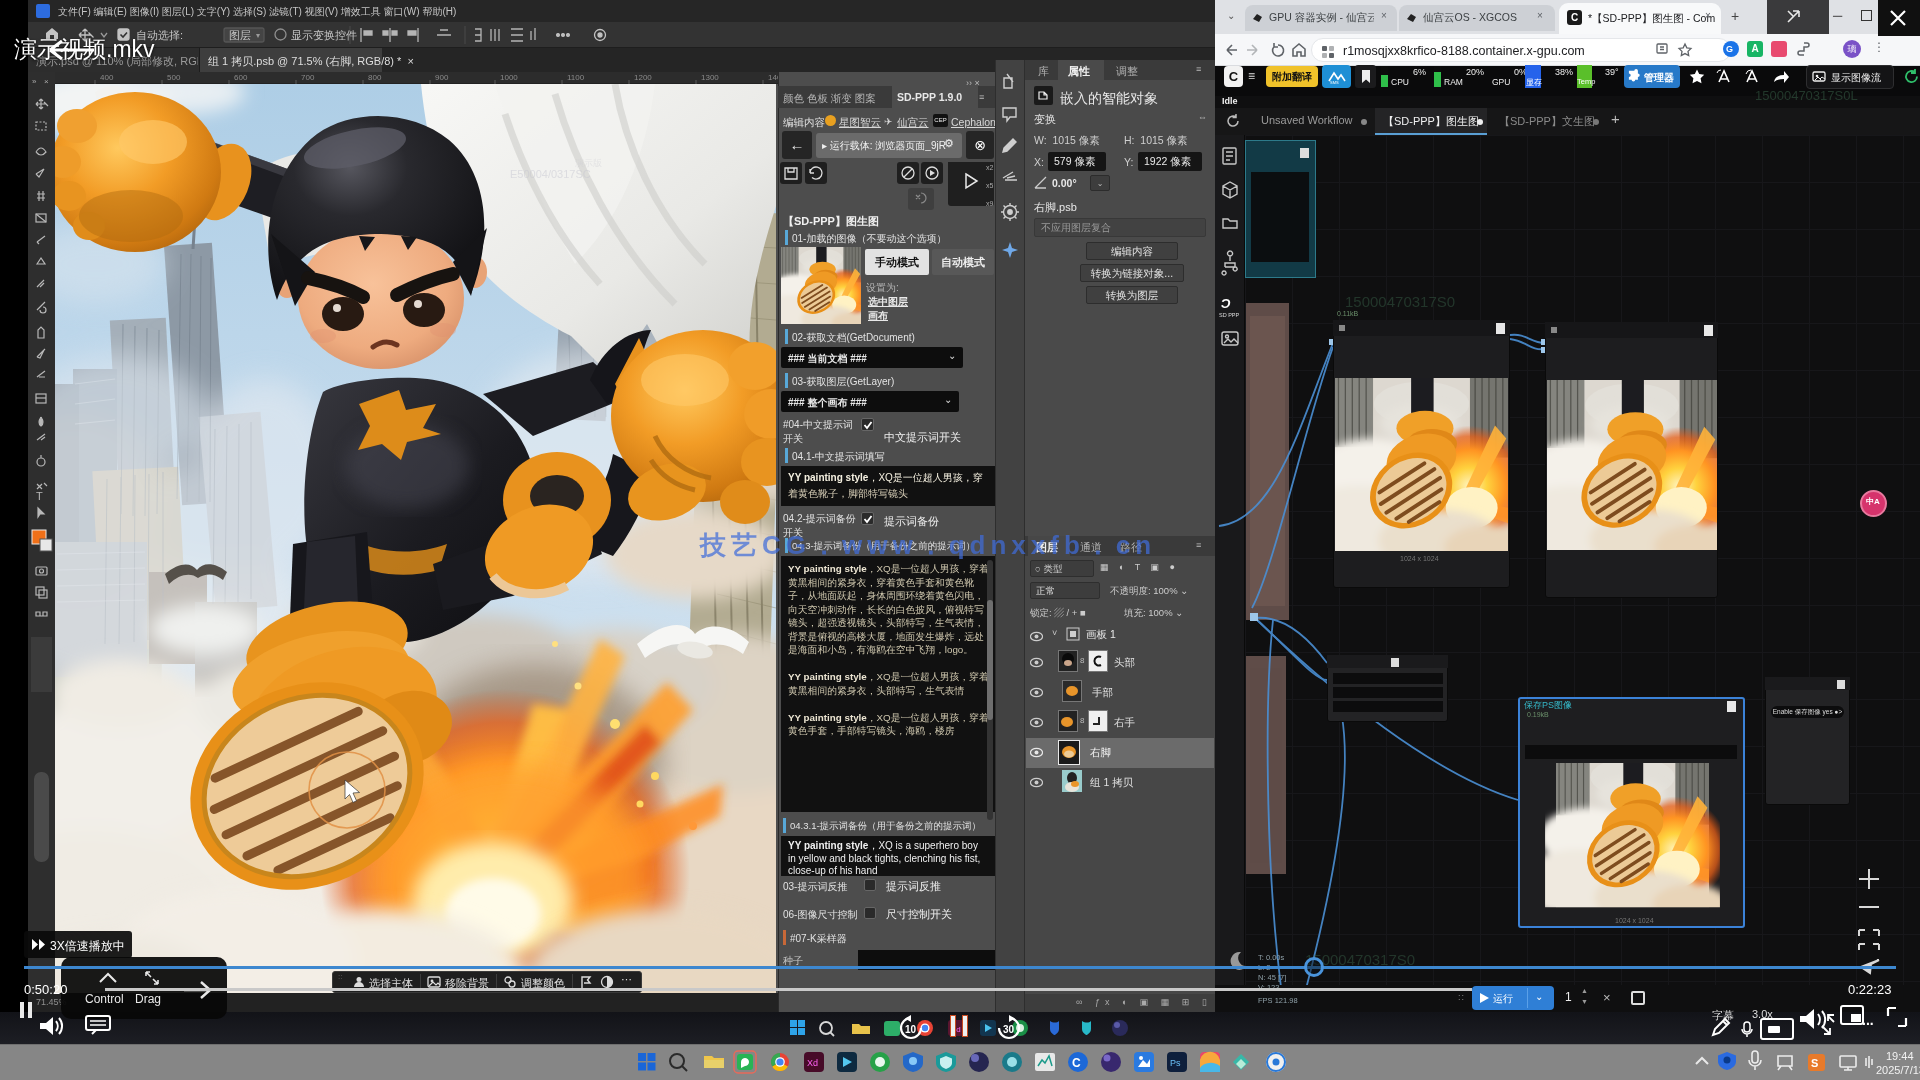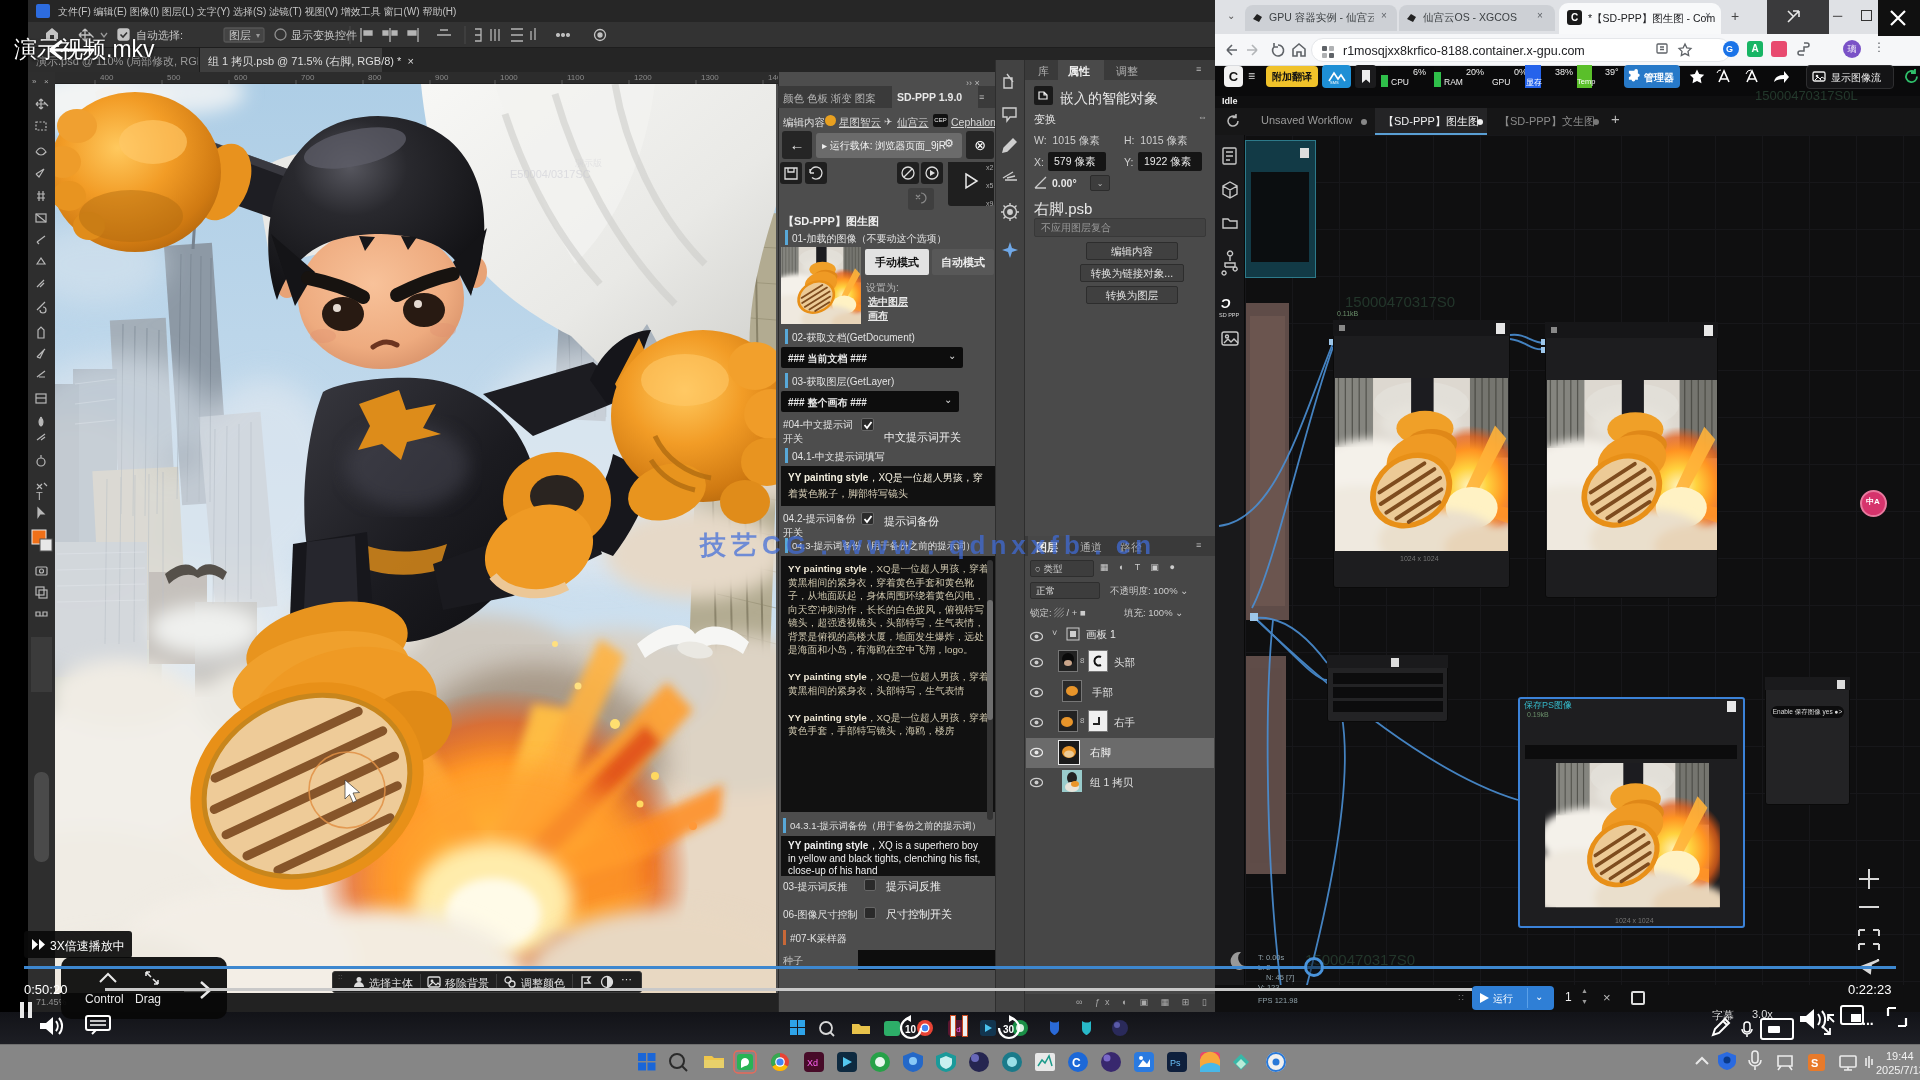--- a/index.html
+++ b/index.html
@@ -670,21 +670,21 @@
     <div class="abs txt" style="left:1096px;top:134px;color:#cfcfcf;font-size:10.5px;">H:&nbsp;&nbsp;1015 像素</div>
     <div class="abs txt" style="left:1006px;top:156px;color:#cfcfcf;font-size:10.5px;">X:</div>
     <div class="abs" style="left:1020px;top:152px;width:58px;height:19px;background:#151515;border-radius:2px;color:#e8e8e8;font-size:10.5px;line-height:19px;text-align:left;padding-left:6px;">579 像素</div>
     <div class="abs txt" style="left:1096px;top:156px;color:#cfcfcf;font-size:10.5px;">Y:</div>
     <div class="abs" style="left:1110px;top:152px;width:64px;height:19px;background:#151515;border-radius:2px;color:#e8e8e8;font-size:10.5px;line-height:19px;padding-left:6px;">1922 像素</div>
     <svg class="abs" style="left:1006px;top:176px;" width="14" height="14">
           <path d="M1 12 L12 1 M1 12 h11" stroke="#ccc" stroke-width="1.3" fill="none"></path>
         </svg>
     <div class="abs txt" style="left:1024px;top:177px;color:#e8e8e8;font-size:10.5px;font-weight:bold;">0.00°</div>
     <div class="abs" style="left:1062px;top:175px;width:20px;height:16px;background:#3d3d3d;border:1px solid #2c2c2c;border-radius:2px;color:#bbb;font-size:8px;text-align:center;line-height:15px;">⌄</div>
-    <div class="abs txt" style="left:1006px;top:200px;color:#e8e8e8;font-size:15px;">右脚.psb</div>
+    <div class="abs txt" style="left:1006px;top:200px;color:#e8e8e8;font-size:11px;">右脚.psb</div>
     <div class="abs" style="left:1006px;top:218px;width:172px;height:19px;background:#424242;border:1px solid #383838;border-radius:2px;color:#9a9a9a;font-size:10px;line-height:18px;padding-left:6px;">不应用图层复合</div>
     <div class="abs" style="left:1058px;top:242px;width:92px;height:18px;background:#404040;border:1px solid #2d2d2d;border-radius:2px;color:#e0e0e0;font-size:10.5px;text-align:center;line-height:17px;">编辑内容</div>
     <div class="abs" style="left:1052px;top:264px;width:104px;height:18px;background:#404040;border:1px solid #2d2d2d;border-radius:2px;color:#e0e0e0;font-size:10.5px;text-align:center;line-height:17px;">转换为链接对象...</div>
     <div class="abs" style="left:1058px;top:286px;width:92px;height:18px;background:#404040;border:1px solid #2d2d2d;border-radius:2px;color:#e0e0e0;font-size:10.5px;text-align:center;line-height:17px;">转换为图层</div>
 
     <div class="abs" style="left:997px;top:536px;width:190px;height:476px;background:#474747;"></div>
     <div class="abs" style="left:997px;top:536px;width:190px;height:20px;background:#3a3a3a;"></div>
     <div class="abs" style="left:1000px;top:536px;width:42px;height:20px;background:#474747;"></div>
     <div class="abs txt" style="left:1008px;top:540px;color:#f0f0f0;font-size:11px;font-weight:bold;">图层</div>
     <div class="abs txt" style="left:1052px;top:540px;color:#b0b0b0;font-size:11px;">通道</div>
@@ -1020,21 +1020,21 @@
         <path d="M6 196 h6 M6 196 v6 M26 196 h-6 M26 196 v6 M6 216 v-6 M6 210 h6 M26 210 h-6 M26 210 v6" transform="translate(0,-1)"></path>
         <path d="M8 232 l18 -7 -8 4 -1 9 z" fill="#d8d8d8"></path>
       </g>
     </svg>
 
     <svg class="abs" style="left:10px;top:948px;" width="24" height="24">
           <path d="M16 4 a9 9 0 1 0 6 14 a8 8 0 0 1 -6 -14" fill="#999"></path>
         </svg>
     <div class="abs txt" style="left:43px;top:953px;color:#8fa0a8;font-size:7.5px;">T: 0.00s</div>
     <div class="abs txt" style="left:43px;top:963px;color:#8fa0a8;font-size:7.5px;">L: 2</div>
-    <div class="abs txt" style="left:43px;top:973px;color:#8fa0a8;font-size:7.5px;margin-left:8px;">N: 45 [7]</div>
+    <div class="abs txt" style="left:43px;top:973px;color:#8fa0a8;font-size:7.5px;">N: 45 [7]</div>
     <div class="abs txt" style="left:43px;top:983px;color:#8fa0a8;font-size:7.5px;">V: 123</div>
     <div class="abs txt" style="left:43px;top:996px;color:#8fa0a8;font-size:7.5px;">FPS 121.98</div>
 
     <div class="abs txt" style="left:243px;top:992px;color:#888;font-size:9px;letter-spacing:1px;">::</div>
     <div class="abs" style="left:257px;top:986px;width:82px;height:24px;background:#2f7fd6;border-radius:4px;"></div>
     <svg class="abs" style="left:263px;top:992px;" width="12" height="12">
           <path d="M2 1 l9 5 -9 5 z" fill="#fff"></path>
         </svg>
     <div class="abs txt" style="left:278px;top:992px;color:#fff;font-size:10px;">运行</div>
     <div class="abs" style="left:312px;top:988px;width:1px;height:20px;background:#5aa0e8;"></div>

